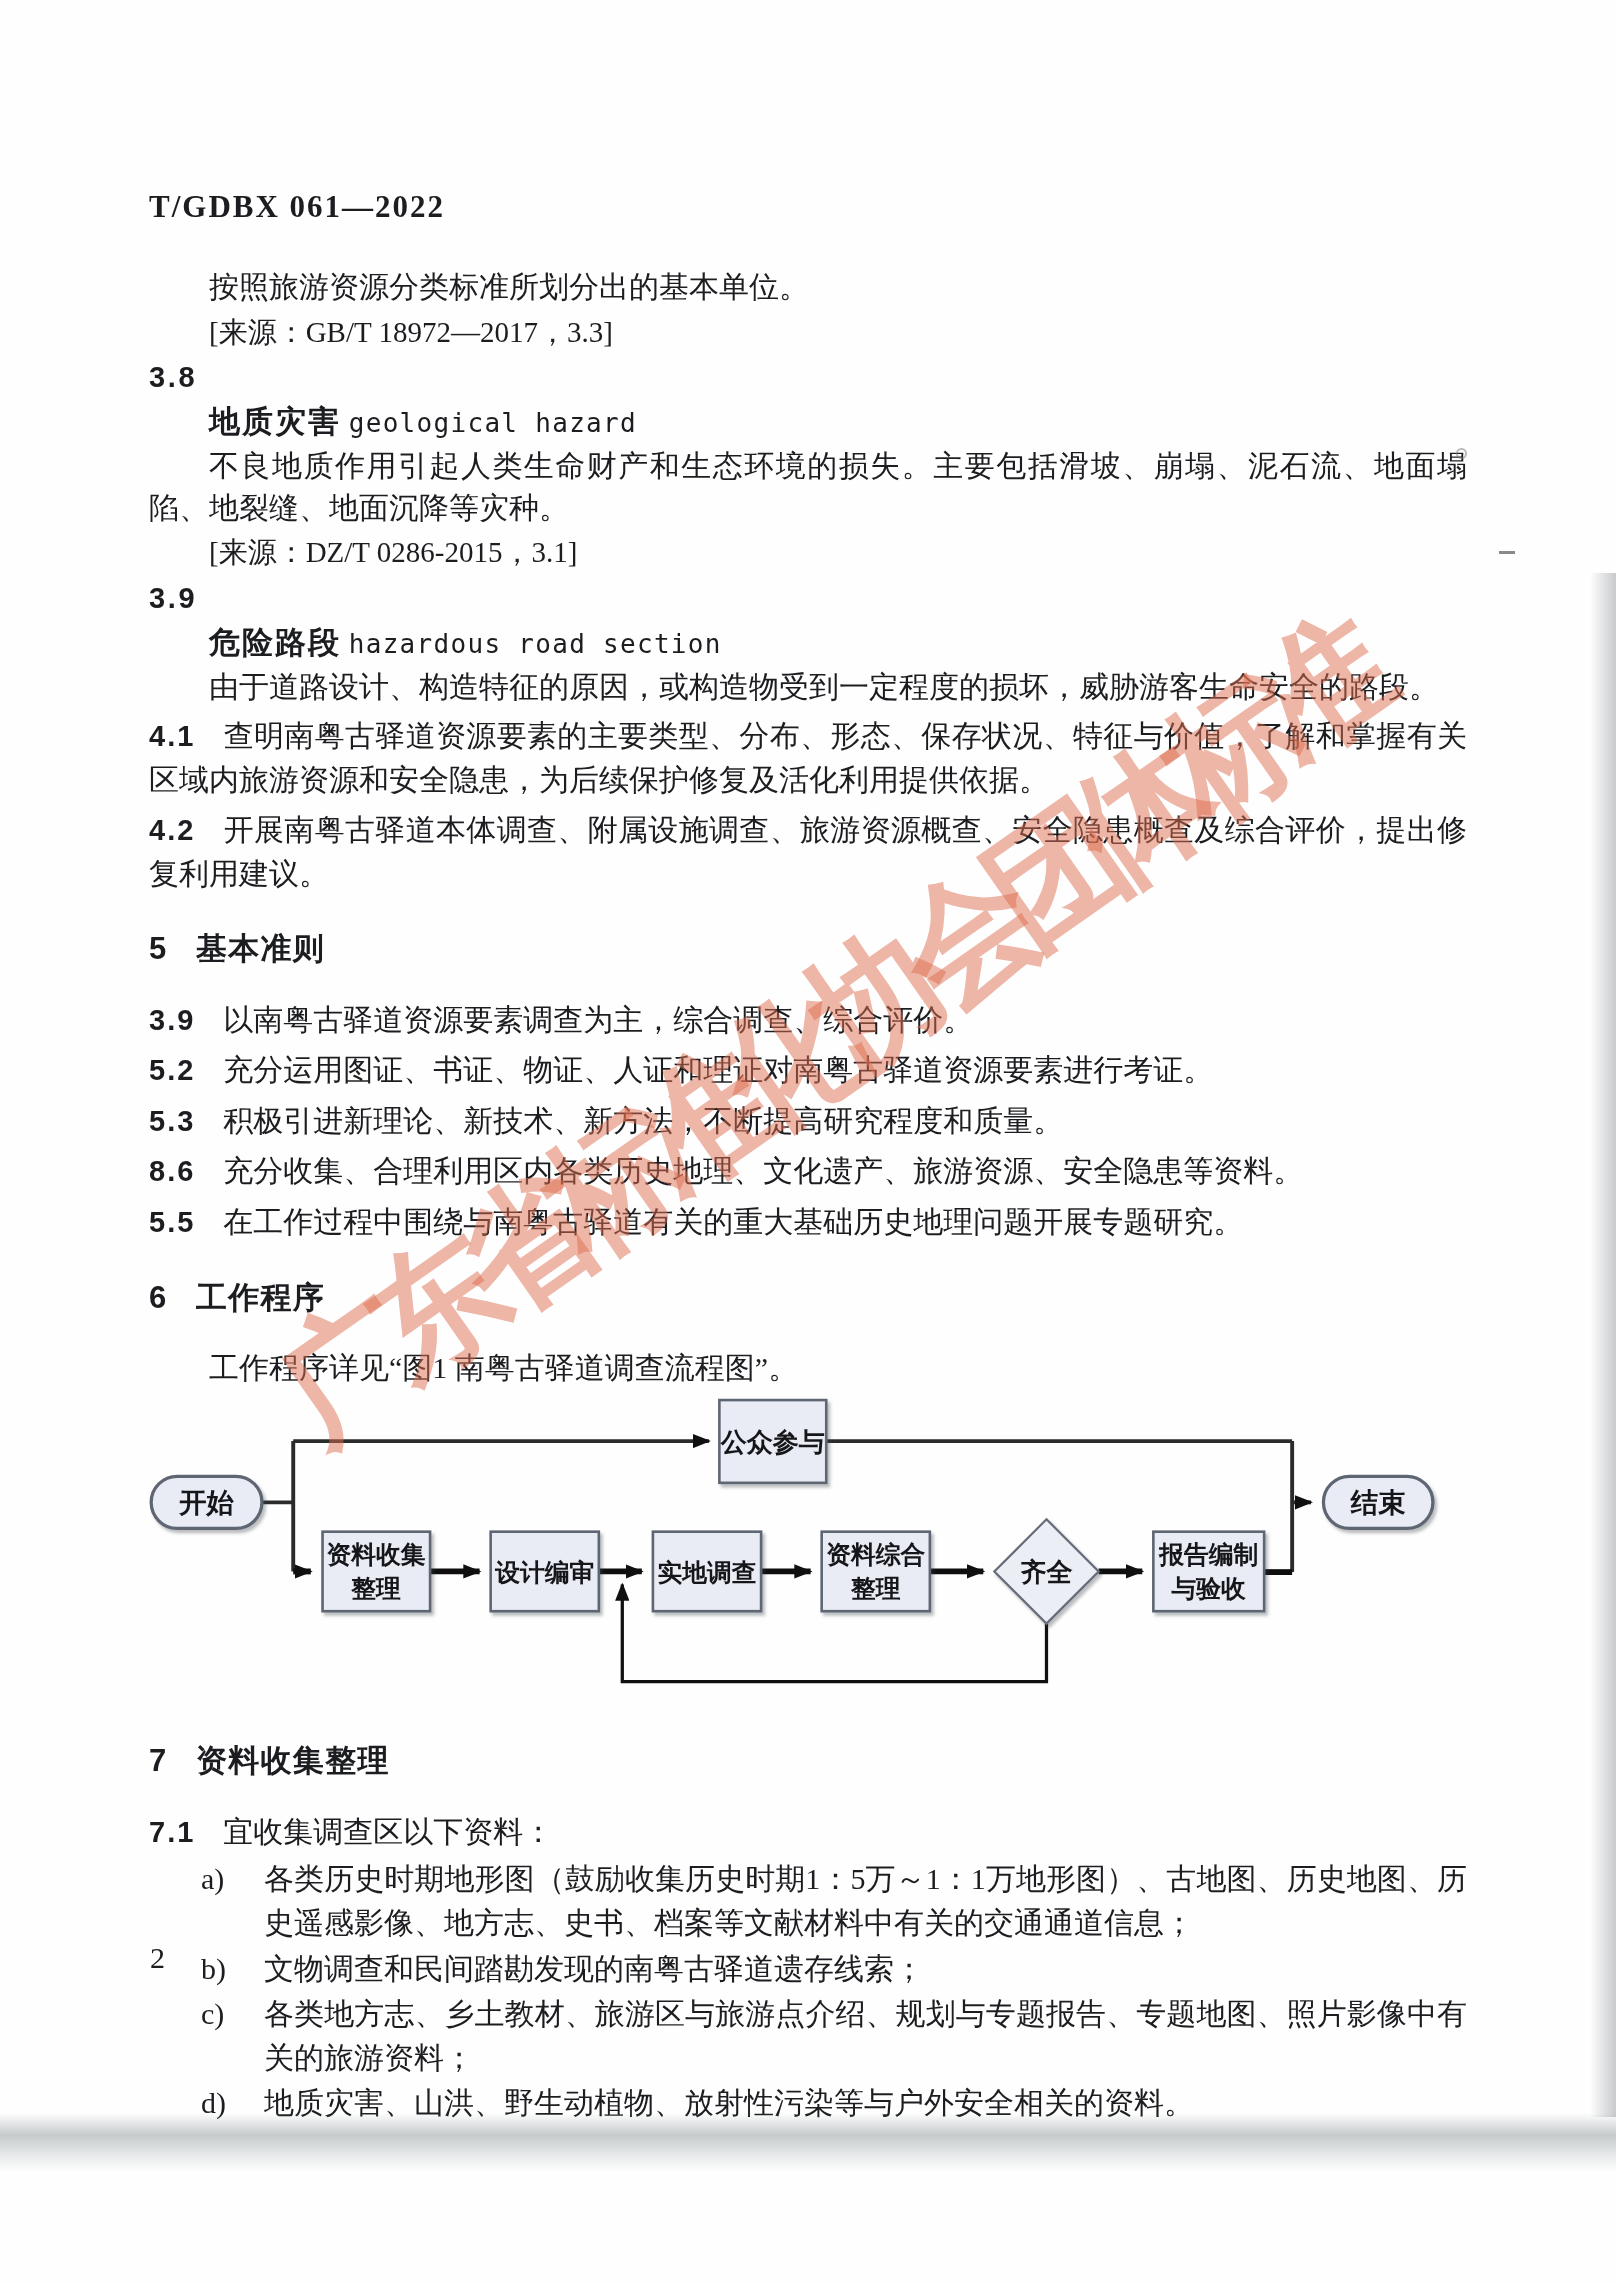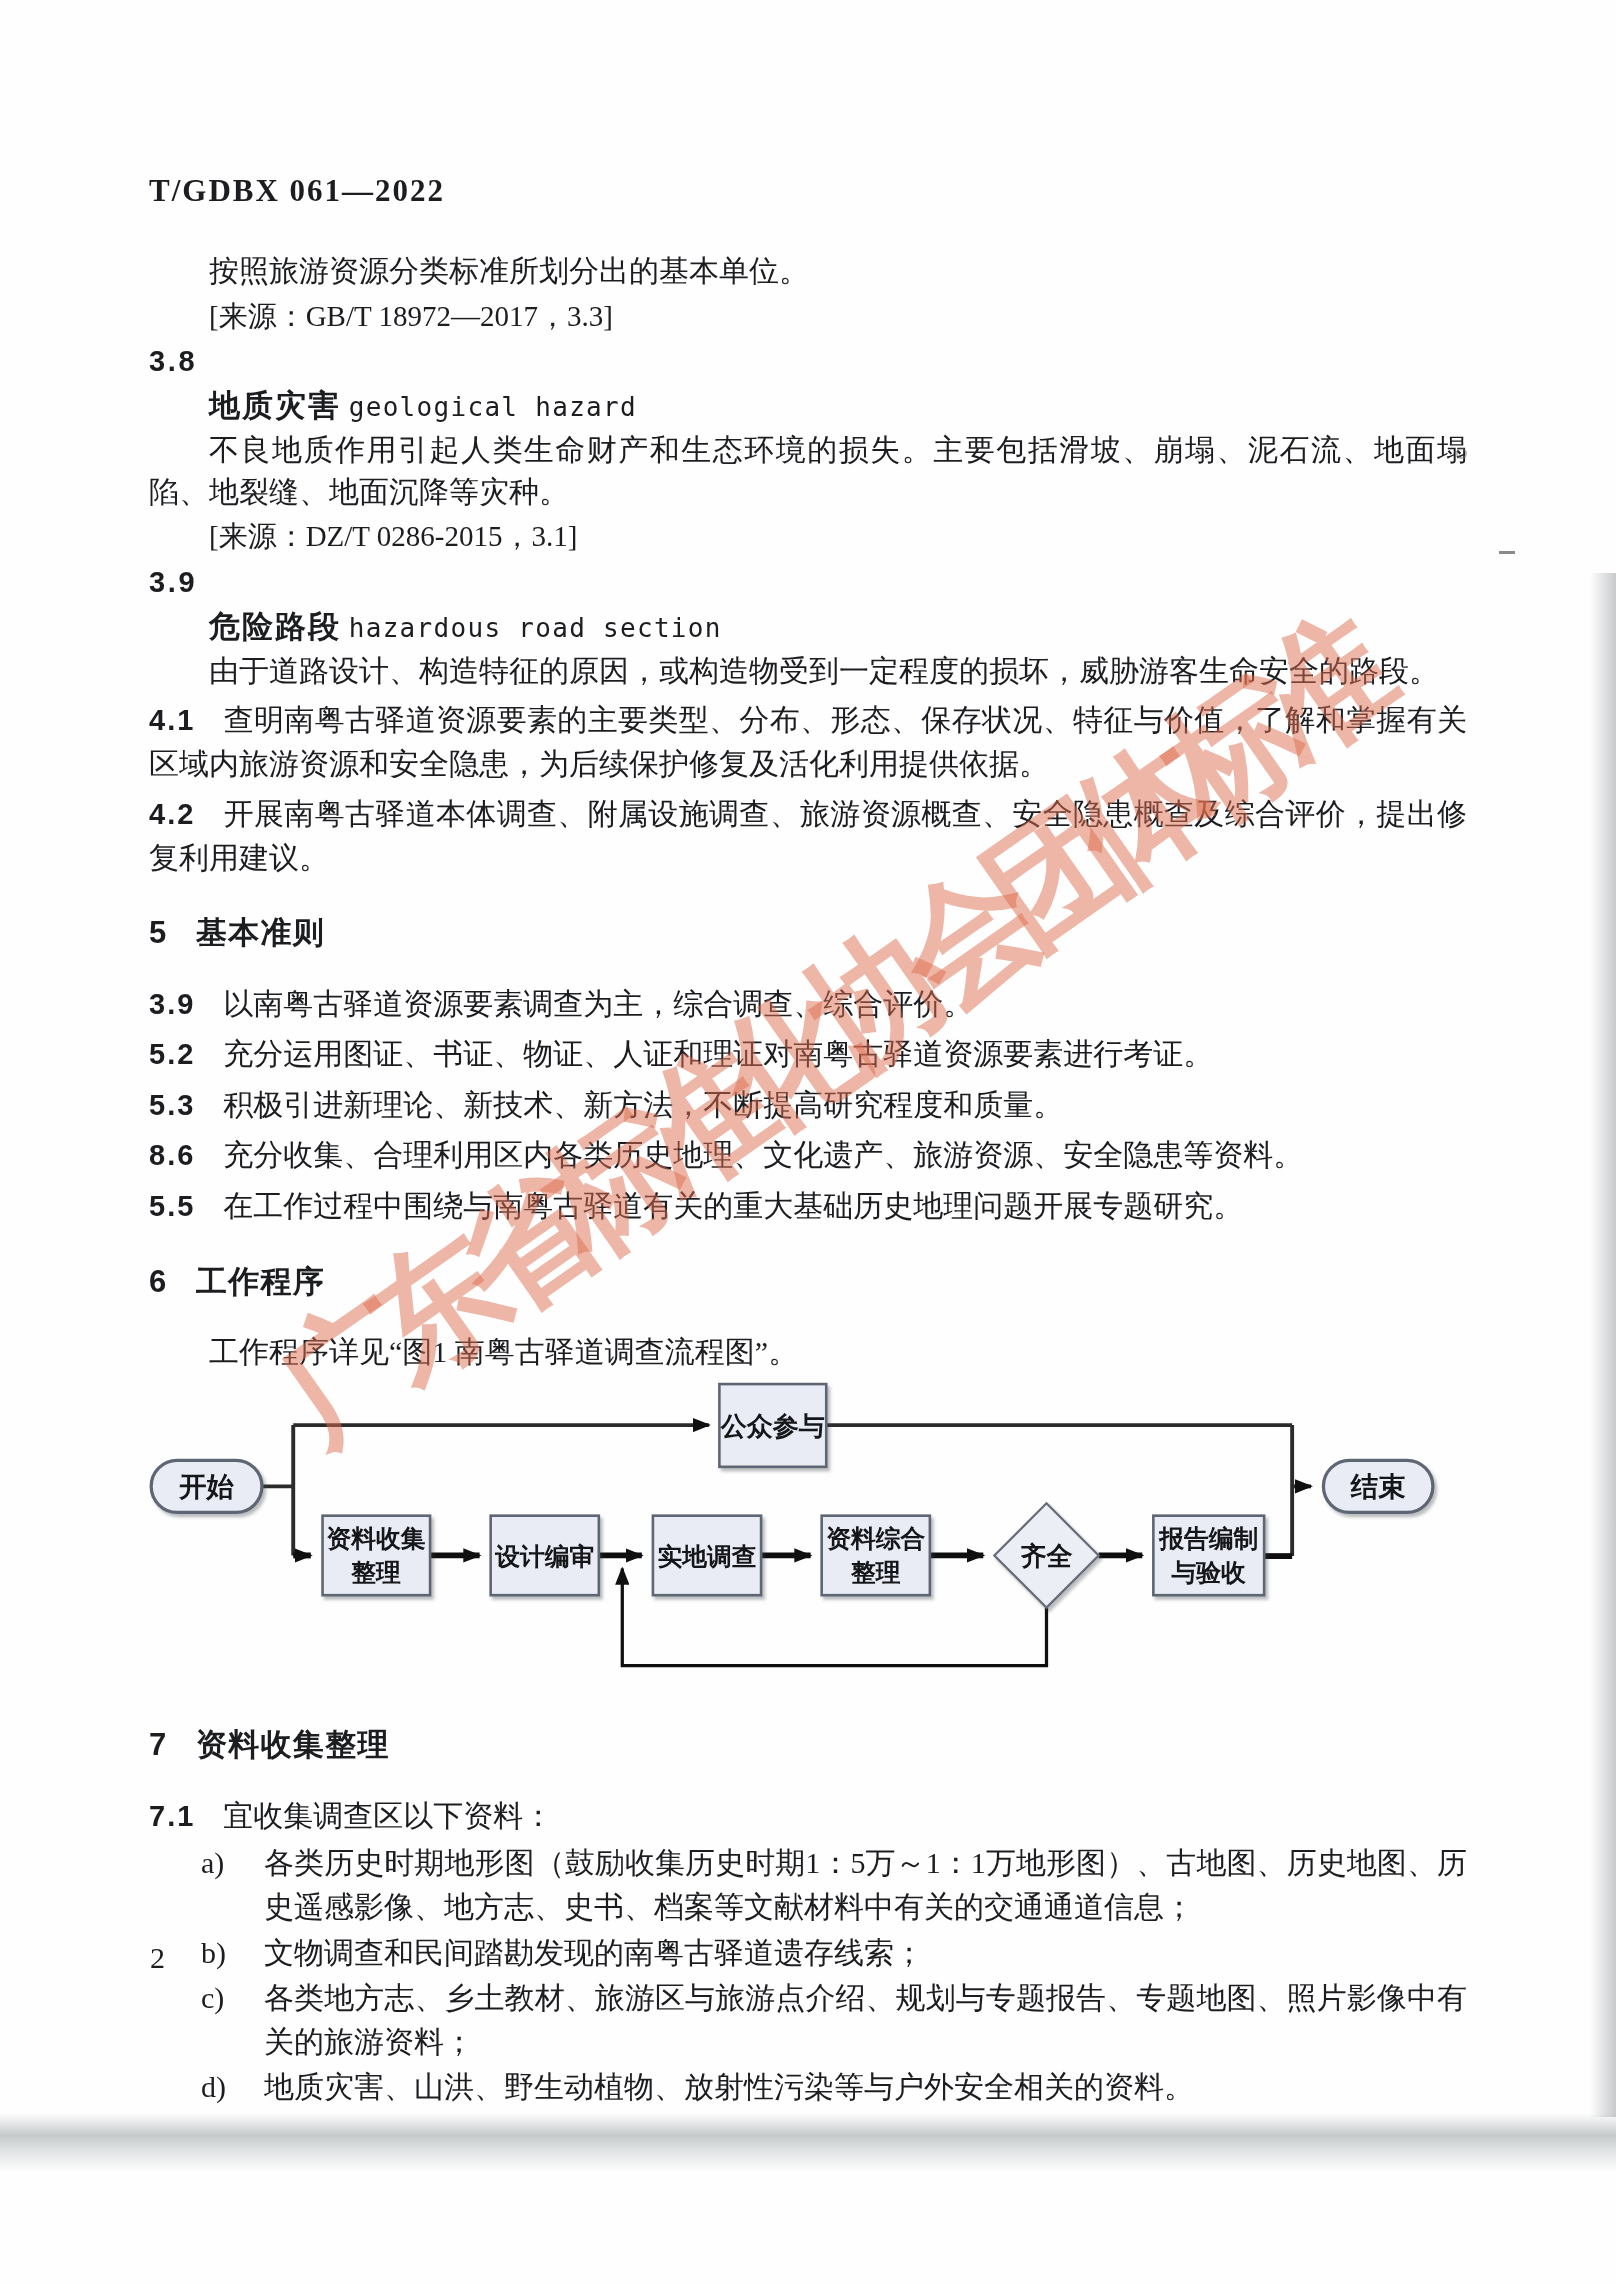--- a/index.html
+++ b/index.html
@@ -1,20 +1,20 @@
 <!DOCTYPE html>
 <html style="font-size:10.4px"><head>
 <meta charset="utf-8">
 <style>
   html,body{margin:0;padding:0;background:#9a9a9a;}
   .page{
     position:relative;width:1616px;height:2284px;background:#fefefe;
     overflow:hidden;font-family:"Liberation Serif","DejaVu Serif",serif;color:#1c1d20;
   }
-  .content{position:absolute;left:149px;top:172px;width:1318px;}
+  .content{position:absolute;left:149px;top:188px;width:1318px;}
   
   .doc-header{font-size:31px;font-weight:bold;letter-spacing:2px;line-height:38px;}
   p{margin:0;}
   .body-line{font-size:30px;line-height:42px;text-align:justify;}
   .indent1{padding-left:60px;}
   .hang-none{text-indent:60px;}
   .src-line{font-size:29px;line-height:42px;padding-left:60px;margin-top:2.6px;}
   .clause-no{font-family:"Liberation Sans","DejaVu Sans",sans-serif;font-weight:bold;
     font-size:29px;line-height:42px;letter-spacing:2.6px;margin-top:3.9px;}
   .term-line{font-size:31px;line-height:43px;padding-left:60px;margin-top:1.3px;}

